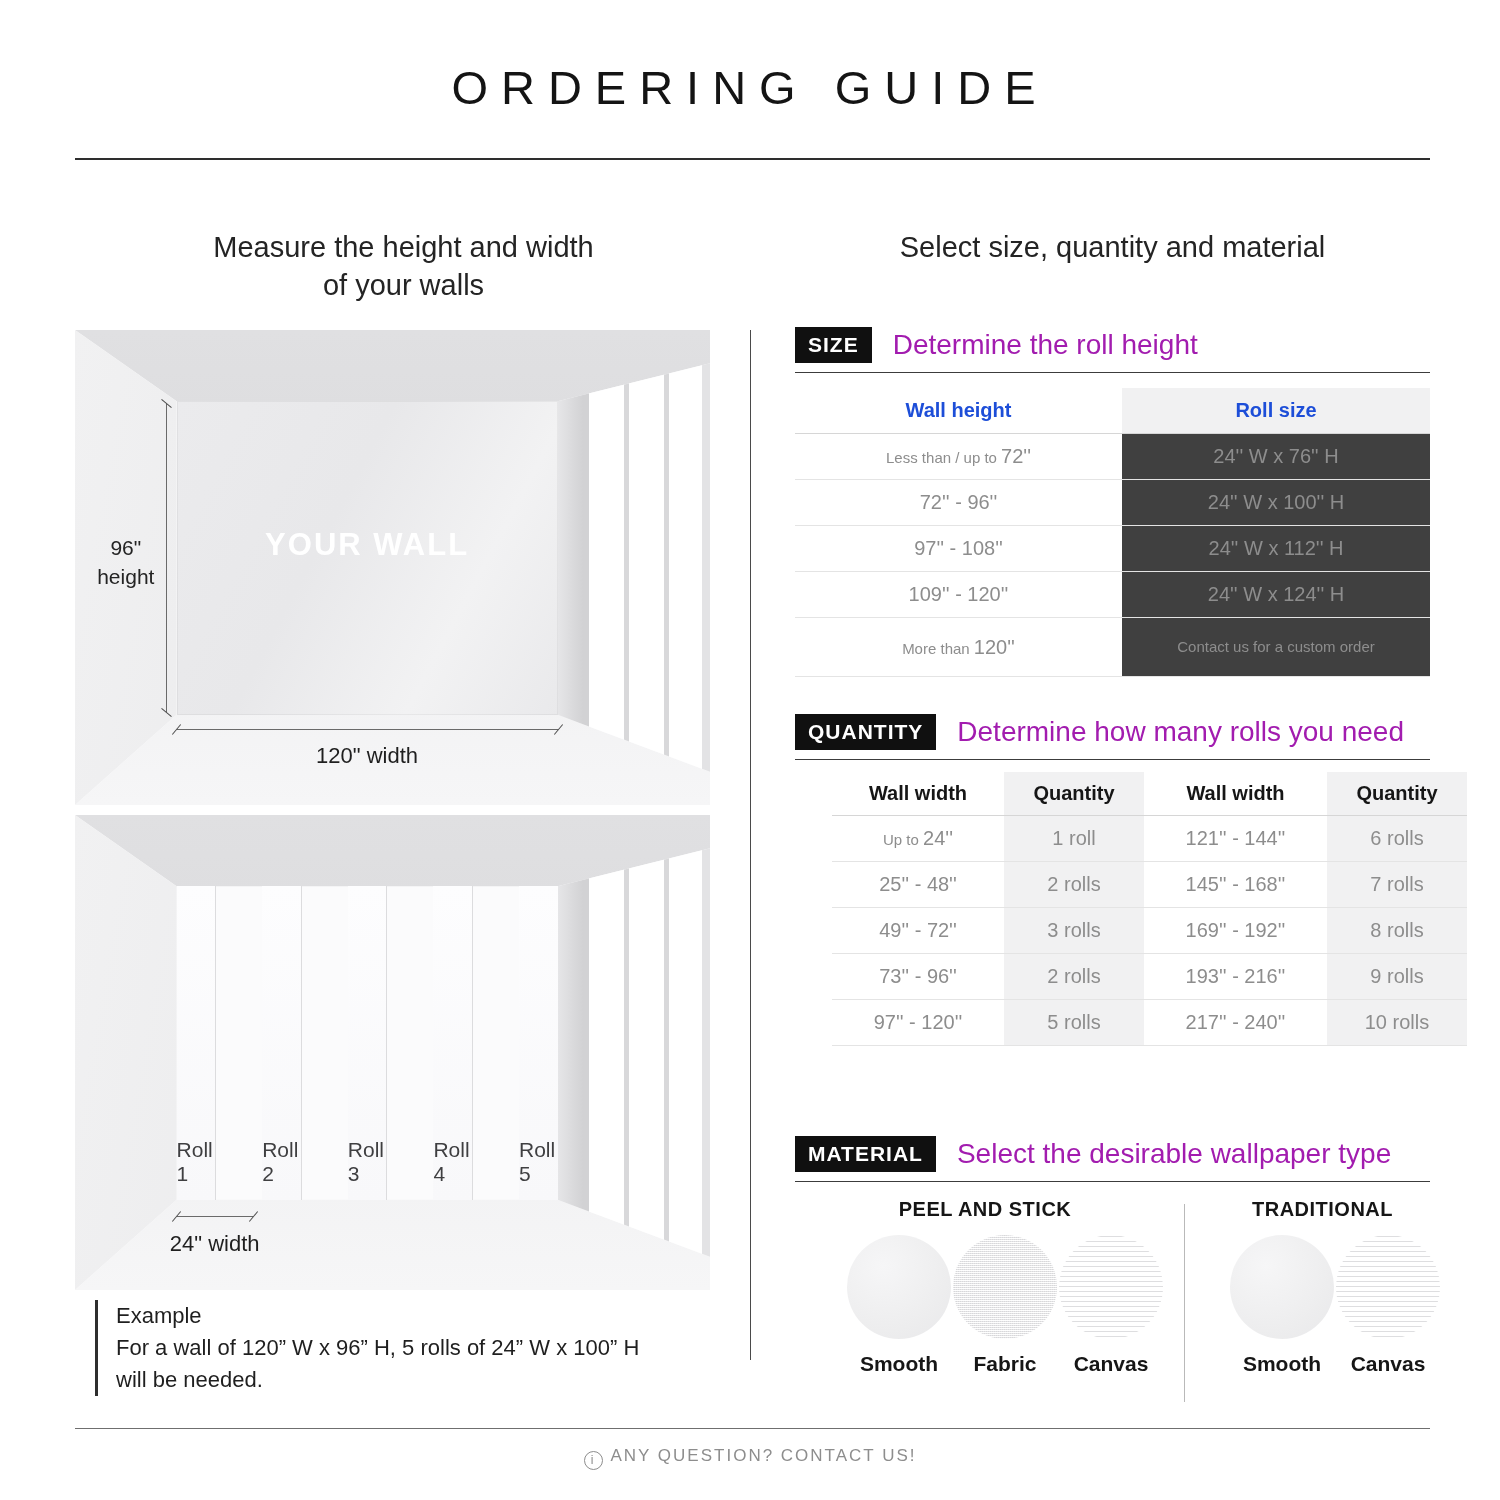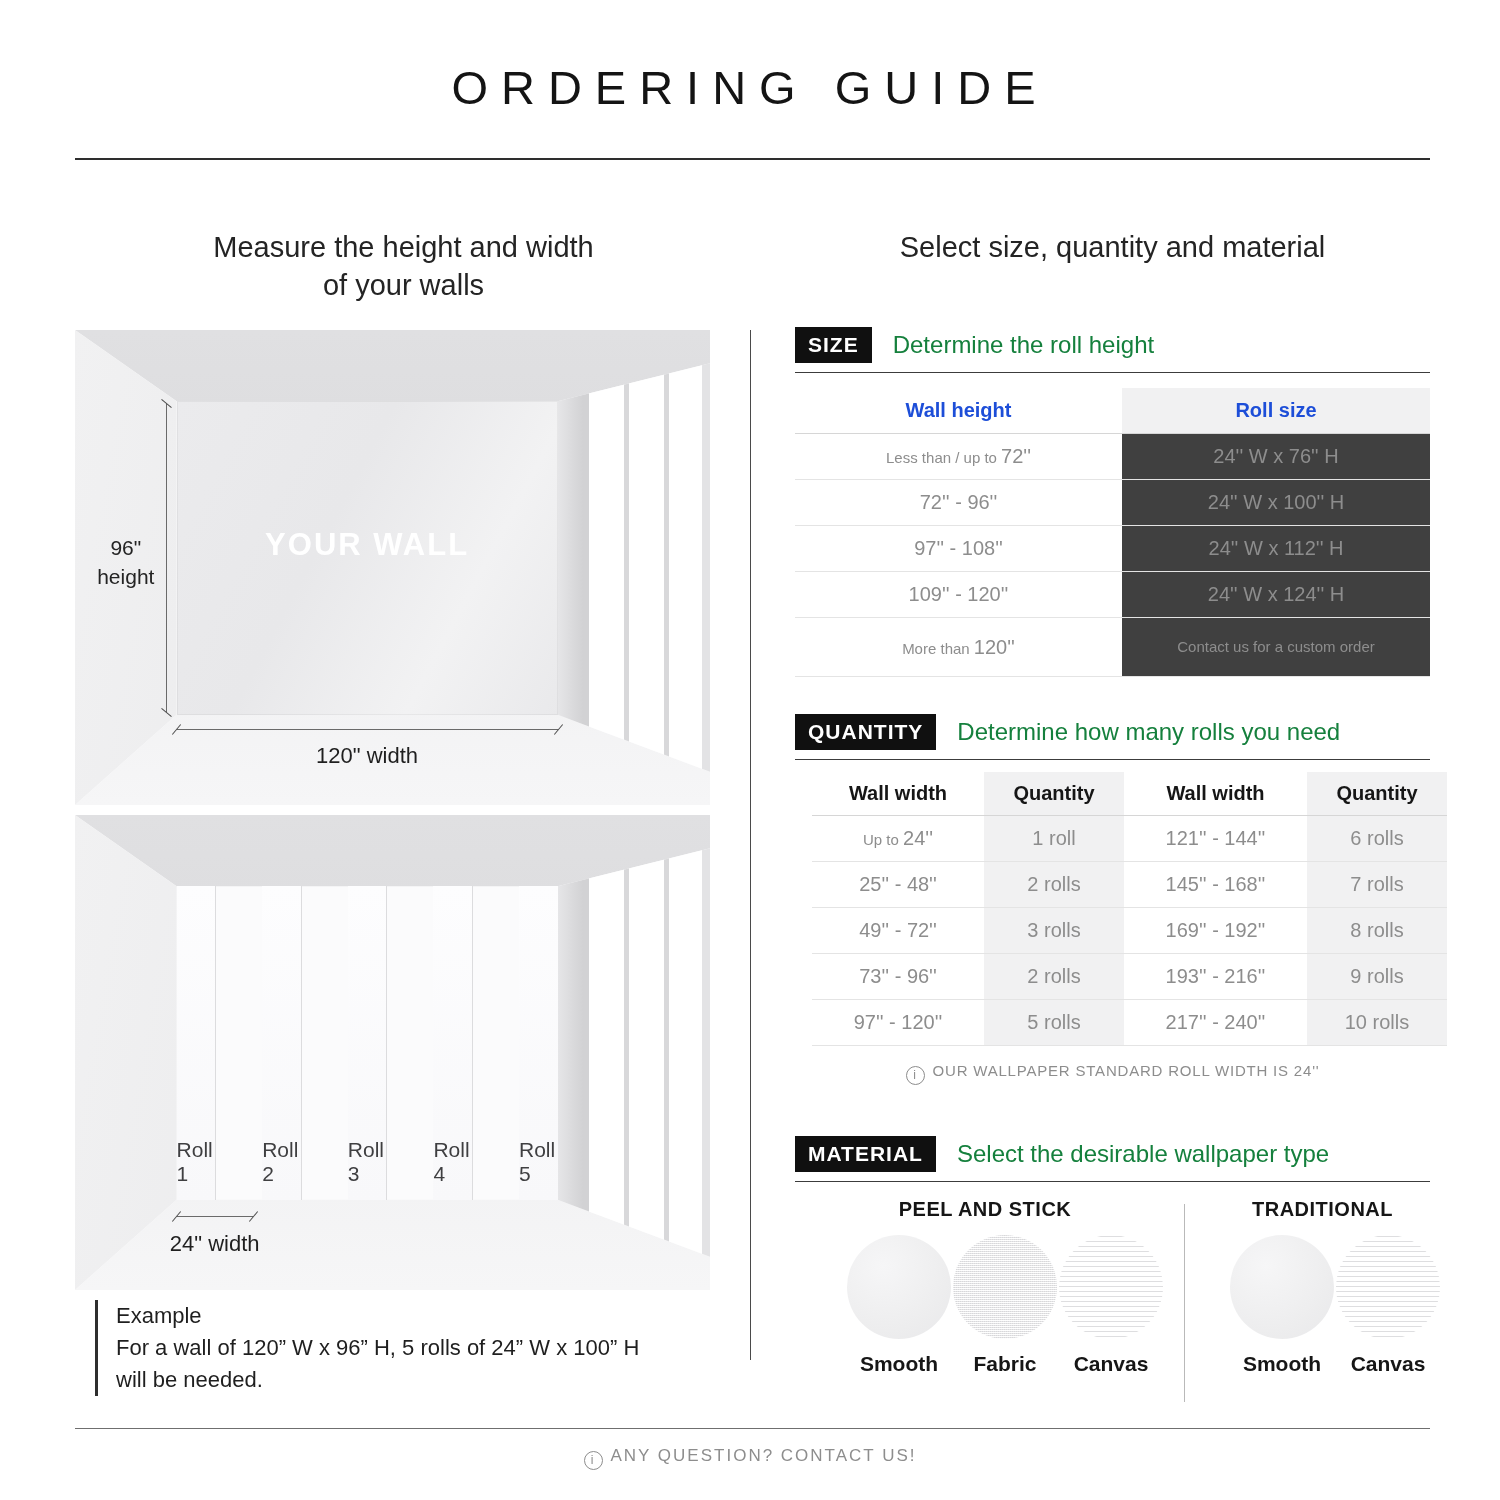--- a/index.html
+++ b/index.html
@@ -65,38 +65,38 @@
   
   .example{position:absolute;left:95px;top:1300px;width:600px;border-left:3px solid #2e2e2e;
     padding-left:18px;font-size:22px;line-height:1.45;color:#1f1f1f;}
 
   
   .section-head{position:absolute;left:795px;width:635px;border-bottom:1px solid #3c3c3c;
     padding-bottom:9px;display:flex;align-items:center;gap:21px;}
   #size-head{top:327px;} #qty-head{top:714px;} #mat-head{top:1136px;}
   .badge{background:#101010;color:#ffffff;font-size:21px;font-weight:600;
     letter-spacing:1px;padding:6px 13px;}
-  .section-sub{font-size:24px;color:#15803d;}
+  .section-sub{font-size:28px;color:#a21caf;}
 
   
   .size-table{position:absolute;left:795px;top:388px;width:635px;}
   .st-header,.st-row{display:grid;grid-template-columns:327px 308px;}
   .st-header > div{padding:11px 0;text-align:center;font-size:20px;font-weight:700;color:#1d4ed8;}
   .st-header{border-bottom:1px solid #d6d6d6;}
   .st-row{border-bottom:1px solid #e4e4e4;min-height:45px;align-items:center;}
   .st-row .c1{text-align:center;color:#8d8d8d;font-size:15px;white-space:pre-wrap;}
   .st-row .c1 .val{font-size:20px;}
   .st-row .c2{background:#404040;align-self:stretch;display:flex;align-items:center;
     justify-content:center;text-align:center;color:#8d8d8d;font-size:20px;}
   .st-header .gray{background:#f1f1f2;}
   .st-row.tall{min-height:58px;}
   .st-row.tall .c2{font-size:15px;line-height:1.3;}
 
   
-  .qty-table{position:absolute;left:812px;top:772px;width:635px;}
+  .qty-table{position:absolute;left:832px;top:772px;width:635px;}
   .qt-header,.qt-row{display:grid;grid-template-columns:172px 140px 183px 140px;}
   .qt-header > div{padding:10px 0;text-align:center;font-size:20px;font-weight:700;color:#161616;}
   .qt-header{border-bottom:1px solid #d6d6d6;}
   .qt-row{border-bottom:1px solid #e4e4e4;min-height:45px;align-items:center;}
   .qt-row > div{text-align:center;color:#8d8d8d;font-size:20px;}
   .qt-row .pfx{font-size:15px;white-space:pre-wrap;}
   .qt-row .gray,.qt-header .gray{background:#f1f1f2;align-self:stretch;
     display:flex;align-items:center;justify-content:center;}
   .note{position:absolute;left:795px;top:1062px;width:635px;text-align:center;
     font-size:15px;letter-spacing:0.8px;color:#8d8d8d;}
@@ -258,23 +258,20 @@
       <div>193'' - 216''</div>
       <div class="gray">9 rolls</div>
     </div>
     <div class="qt-row">
       <div><span class="pfx"></span><span>97'' - 120''</span></div>
       <div class="gray">5 rolls</div>
       <div>217'' - 240''</div>
       <div class="gray">10 rolls</div>
     </div>
   </div>
-  <div class="note">
-    <i class="info-i">i</i><span>OUR WALLPAPER STANDARD ROLL WIDTH IS 24''</span>
-  </div>
 
   <div class="section-head" id="mat-head">
     <span class="badge">MATERIAL</span>
     <span class="section-sub">Select the desirable wallpaper type</span>
   </div>
   <div class="mat">
     <div class="mat-divider"></div>
     <div class="mat-group" id="group-peel">
       <div class="mat-title">PEEL AND STICK</div>
       <div class="swatch-row">

